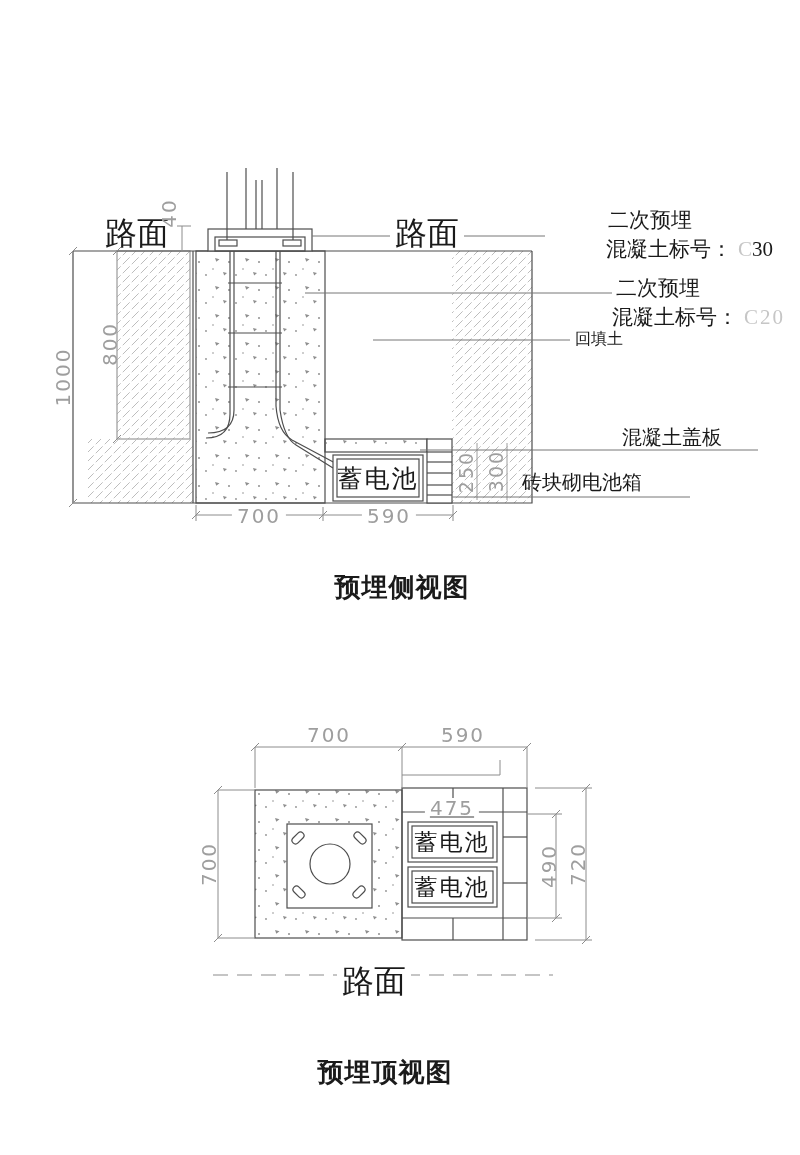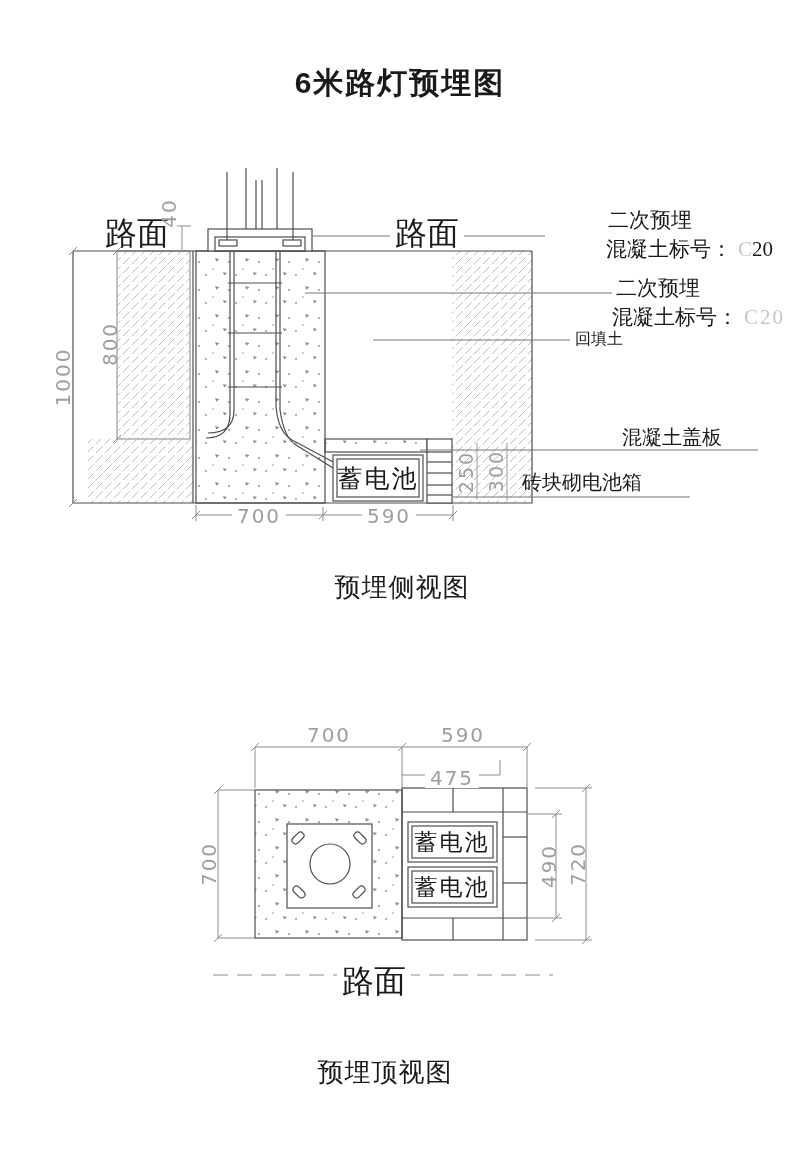--- a/index.html
+++ b/index.html
@@ -8,21 +8,21 @@
   svg{position:absolute;left:0;top:0;}
   .t{position:absolute;white-space:nowrap;color:#1a1a1a;line-height:1;}
   .c{transform:translate(-50%,-50%);}
   .l{transform:translate(0,-50%);}
   .v{transform:translate(-50%,-50%) rotate(-90deg);}
   .dim{color:#9e9e9e;font-family:"DejaVu Sans","Liberation Sans",sans-serif;
        font-size:20px;letter-spacing:2px;}
   .bgw{background:#ffffff;padding:0 5px;}
   .title{font-family:"Liberation Sans","DejaVu Sans",sans-serif;font-weight:bold;
          font-size:30px;letter-spacing:2px;}
-  .caption{font-family:"Liberation Sans","DejaVu Sans",sans-serif;font-weight:400;
+  .caption{font-family:"Liberation Sans","DejaVu Sans",sans-serif;font-weight:700;
            font-size:26px;letter-spacing:1px;}
   .lab{font-size:21px;}
   .lab-lg{font-size:16px;}
   .lab-md{font-size:20px;}
   .road{font-size:32px;}
   .batt{font-size:25px;letter-spacing:2px;}
   .batt-sm{font-size:23px;letter-spacing:2px;}
   .lt{color:#c6c6c6;}
   .sp{margin-left:6px;}
 </style>
@@ -177,47 +177,46 @@
     <line x1="535" y1="788" x2="592" y2="788"></line>
     <line x1="535" y1="940" x2="592" y2="940"></line>
     <line x1="586" y1="788" x2="586" y2="940"></line>
     <path d="M582,792 L590,784"></path>
     <path d="M582,944 L590,936"></path>
   </g>
 
   <line x1="213" y1="975" x2="553" y2="975" stroke="#8c8c8c" stroke-width="1.2" stroke-dasharray="15 9"></line>
 </svg>
 
-<div class="t c title" style="left:400px;top:83px;">6米路灯预埋图</div>
 
 <div class="t c road" style="left:137px;top:233px;">路面</div>
 <div class="t c road bgw" style="left:427px;top:233px;">路面</div>
 <div class="t c batt" style="left:378px;top:478px;">蓄电池</div>
 
 <div class="t l lab" style="left:608px;top:220px;">二次预埋</div>
-<div class="t l lab" style="left:606px;top:249px;"><span>混凝土标号：</span><span class="lt sp">C</span><span>20</span></div>
+<div class="t l lab" style="left:606px;top:249px;"><span>混凝土标号：</span><span class="lt sp">C</span><span>30</span></div>
 <div class="t l lab" style="left:616px;top:288px;">二次预埋</div>
 <div class="t l lab" style="left:612px;top:317px;"><span>混凝土标号：</span><span class="lt sp" style="letter-spacing:2px;">C20</span></div>
 <div class="t l lab-lg" style="left:575px;top:339px;">回填土</div>
 <div class="t l lab-md" style="left:622px;top:437px;">混凝土盖板</div>
 <div class="t l lab-md" style="left:522px;top:482px;">砖块砌电池箱</div>
 
 <div class="t v dim" style="left:169px;top:213px;">40</div>
 <div class="t v dim" style="left:63px;top:377px;">1000</div>
 <div class="t v dim" style="left:110px;top:344px;">800</div>
 <div class="t v dim" style="left:466px;top:472px;font-size:19px;">250</div>
 <div class="t v dim" style="left:496px;top:471px;font-size:19px;">300</div>
 <div class="t c dim bgw" style="left:259px;top:516px;">700</div>
 <div class="t c dim bgw" style="left:389px;top:516px;">590</div>
 
 <div class="t c caption" style="left:402px;top:587px;">预埋侧视图</div>
 
 <div class="t c dim" style="left:329px;top:735px;">700</div>
 <div class="t c dim" style="left:463px;top:735px;">590</div>
-<div class="t c dim bgw" style="left:452px;top:778px;">475</div>
+<div class="t c dim bgw" style="left:452px;top:808px;text-decoration:underline;">475</div>
 <div class="t v dim" style="left:209px;top:864px;">700</div>
 <div class="t v dim" style="left:549px;top:866px;">490</div>
 <div class="t v dim" style="left:578px;top:864px;">720</div>
 
 <div class="t c batt-sm" style="left:452px;top:842px;">蓄电池</div>
 <div class="t c batt-sm" style="left:452px;top:887px;">蓄电池</div>
 <div class="t c road bgw" style="left:374px;top:981px;">路面</div>
 <div class="t c caption" style="left:385px;top:1072px;">预埋顶视图</div>
 
 </div>

